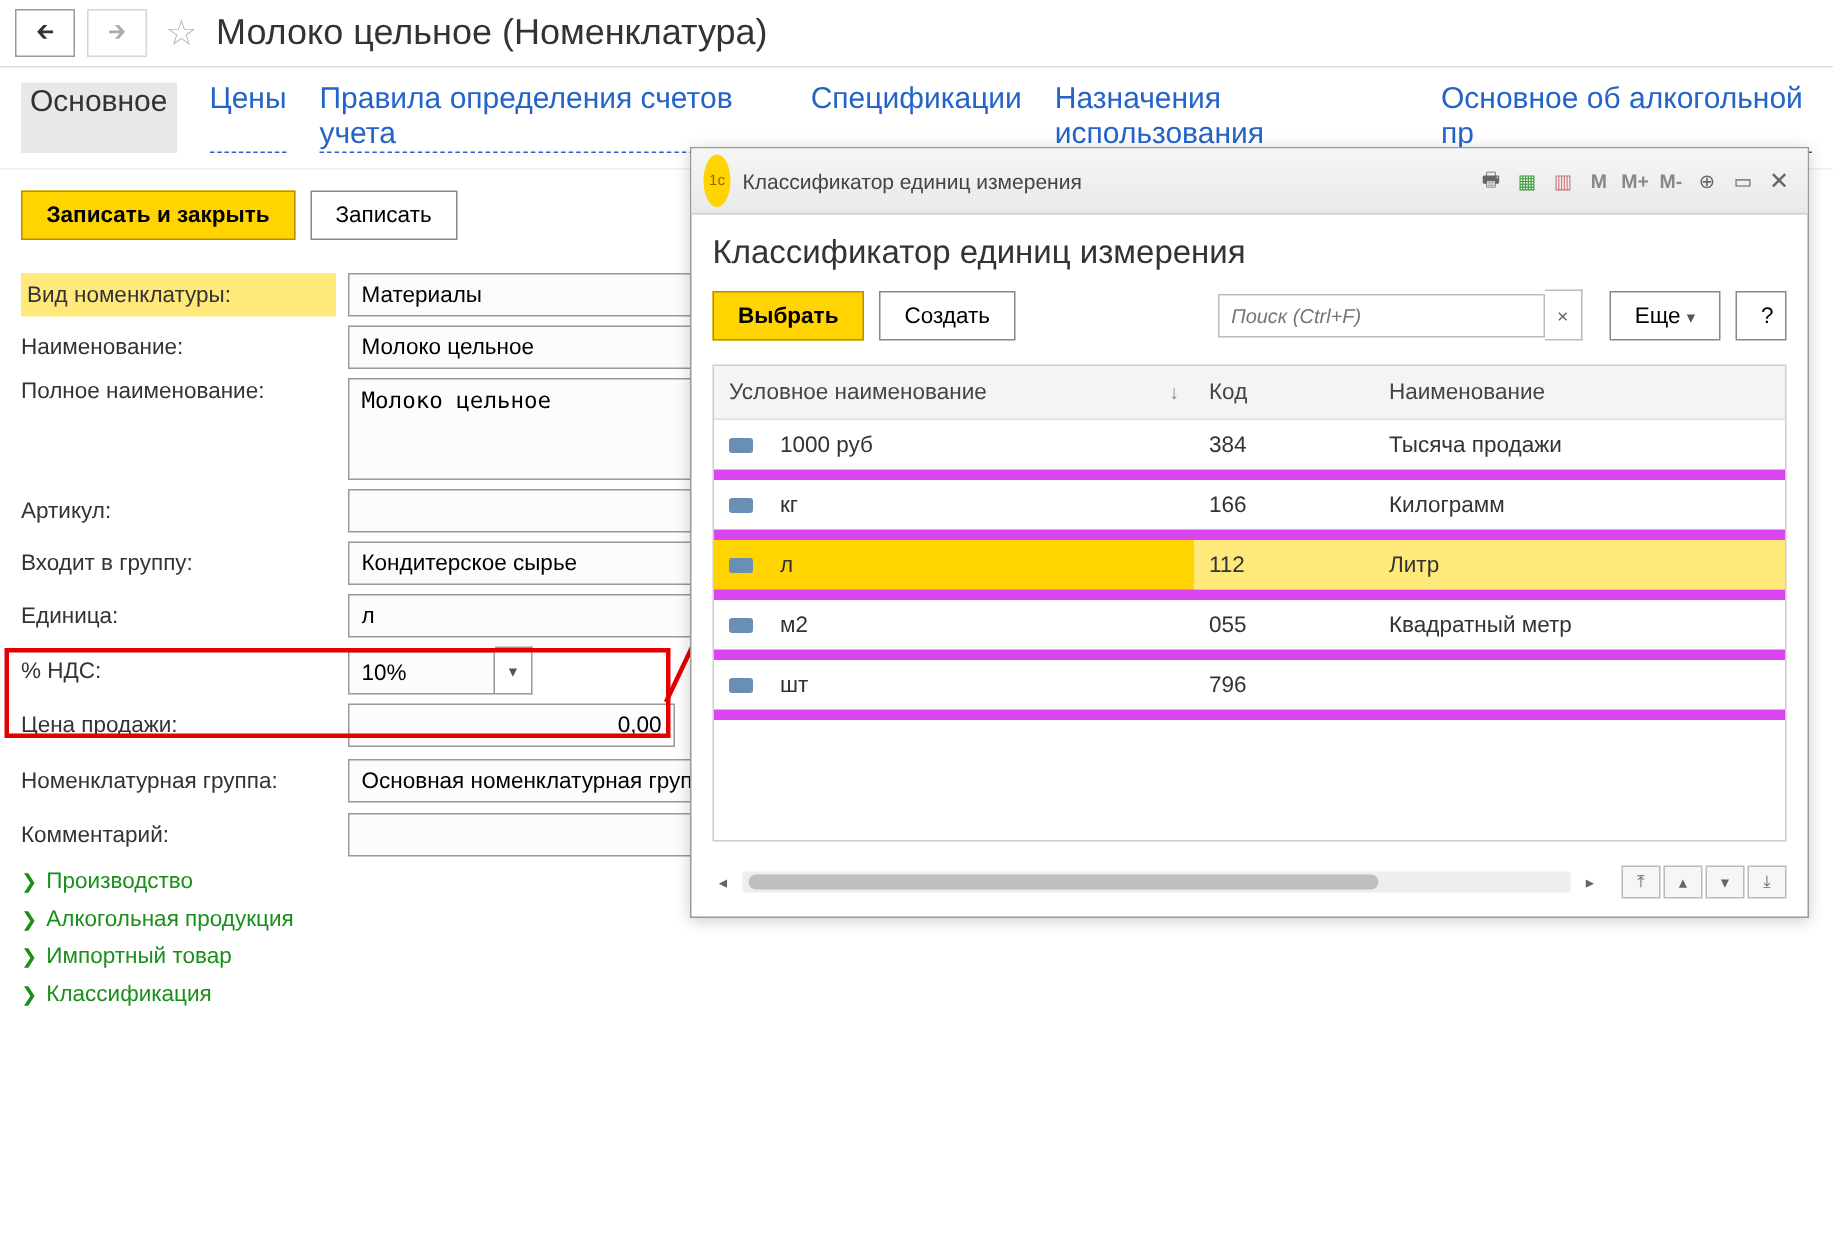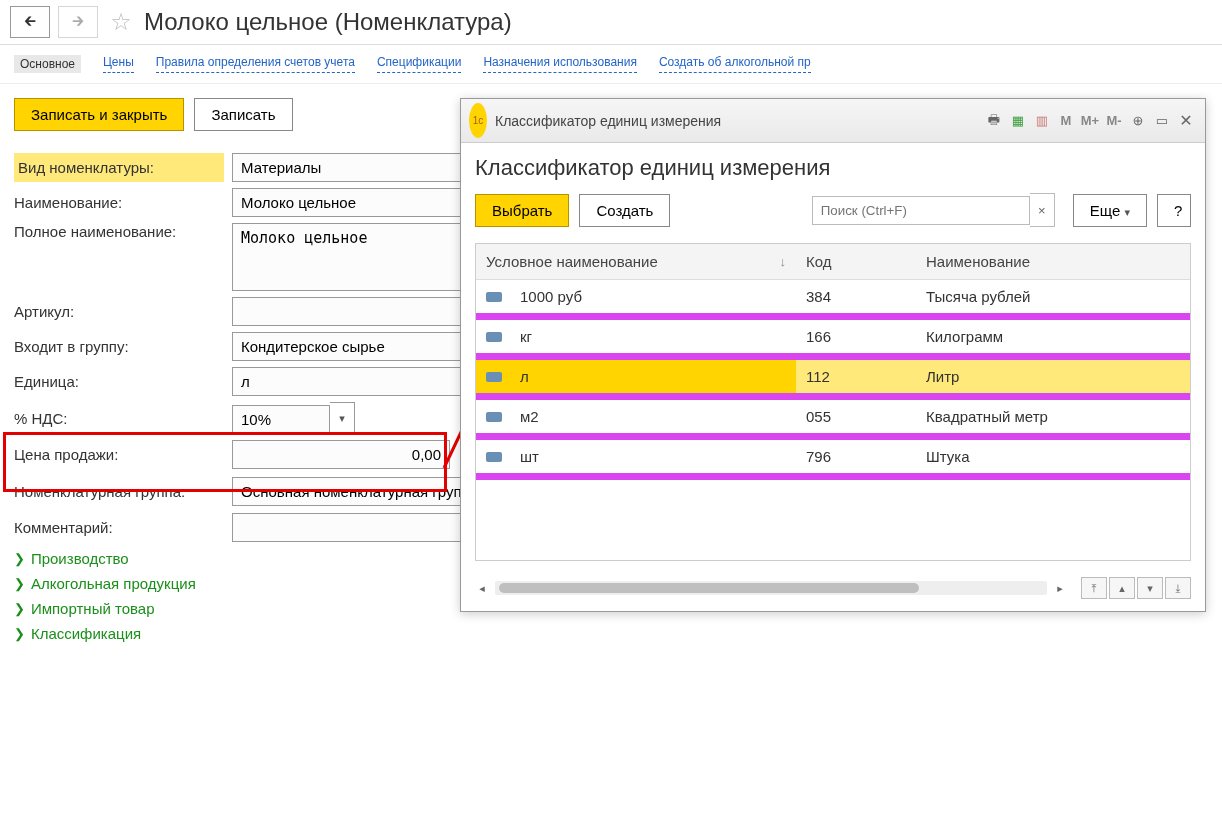--- a/index.html
+++ b/index.html
@@ -2,25 +2,25 @@
 <html><head>
 <meta charset="utf-8">
 <style>
 html,body{margin:0;padding:0;font-family:Arial,sans-serif;font-size:15px;color:#333;background:#fff}
 .app{width:1222px;height:840px;position:relative;overflow:hidden}
 .topbar{display:flex;align-items:center;gap:8px;padding:6px 10px;border-bottom:1px solid #ddd}
 .nav-btn{width:38px;height:30px;border:1px solid #999;background:#fff;display:flex;align-items:center;justify-content:center;cursor:pointer}
 .star{width:30px;height:30px;display:flex;align-items:center;justify-content:center;color:#bbb;font-size:24px}
 .page-title{font-size:24px;color:#333}
 .tabs{display:flex;gap:22px;padding:10px 14px;border-bottom:1px solid #eee}
-.tab{color:#2464c8;cursor:pointer;border-bottom:1px dashed #2464c8;font-size:12px}
+.tab{color:#2464c8;cursor:pointer;border-bottom:1px dashed #2464c8;font-size:20px}
 .tab.active{color:#333;background:#e8e8e8;border-bottom:none;padding:2px 6px}
 .toolbar{display:flex;gap:10px;padding:14px 14px 10px}
 .btn{border:1px solid #888;padding:7px 16px;background:#fff;cursor:pointer;font-size:15px}
-.btn.primary{background:#ffd400;border:1px solid #b59200;font-weight:normal}
+.btn.primary{background:#ffd400;border:1px solid #b59200;font-weight:bold}
 .form{padding:6px 14px}
 .row{display:flex;align-items:center;gap:8px;margin:6px 0}
 .row label{width:210px;color:#333}
 .row.hl label{background:#ffe97a;padding:6px 4px;width:202px}
 .inp{border:1px solid #999;padding:5px 8px;background:#fcfcfc;font-size:15px}
 .inp.w1{width:212px}
 .inp.w2{width:212px}
 .ta{width:212px;height:56px;resize:none}
 .combo{display:flex;align-items:flex-end}
 .combo .dd{width:24px;height:30px;border:1px solid #999;border-left:none;background:#fff;display:flex;align-items:center;justify-content:center;cursor:pointer;font-size:11px;color:#555}
@@ -37,21 +37,21 @@
 .dialog{position:absolute;left:460px;top:98px;width:744px;border:1px solid #999;background:#fff;box-shadow:0 2px 10px rgba(0,0,0,.2)}
 .dlg-titlebar{display:flex;align-items:center;background:linear-gradient(#f6f6f6,#e9e9e9);border-bottom:1px solid #ccc;padding:4px 8px}
 .dlg-ico{width:18px;height:35px;background:#ffd400;border-radius:50%;margin-right:8px;display:flex;align-items:center;justify-content:center;font-size:10px;color:#a06000}
 .dlg-title{flex:1;font-size:14px;color:#444}
 .dlg-tool{width:22px;height:20px;display:flex;align-items:center;justify-content:center;font-size:13px;color:#666;margin-left:2px;cursor:pointer}
 .dlg-tool.m{font-weight:bold;color:#888}
 .dlg-x{font-size:16px}
 .dlg-header{font-size:22px;padding:12px 14px 6px;color:#333}
 .dlg-bar{display:flex;gap:10px;padding:6px 14px;align-items:center}
 .search-wrap{display:flex;align-items:center;margin-left:auto}
-.search-inp{border:1px solid #bbb;padding:6px 8px;width:200px;color:#404040;background:#fff}
+.search-inp{border:1px solid #bbb;padding:6px 8px;width:200px;font-style:italic;color:#404040;background:#fff}
 .search-x{width:24px;height:32px;border:1px solid #bbb;border-left:none;background:#fff;display:flex;align-items:center;justify-content:center;font-size:13px;color:#666;cursor:pointer}
 .more{margin-left:8px}
 .help{width:34px;text-align:center}
 .table{margin:10px 14px;border:1px solid #ccc}
 .thead{display:flex;background:#f4f4f4;border-bottom:1px solid #ddd;font-size:15px;color:#444}
 .th{padding:9px 10px}
 .th.c1{width:300px;display:flex;align-items:center;justify-content:space-between}
 .th.c2{width:100px}
 .th.c3{flex:1}
 .sort{color:#888;font-size:13px}
@@ -81,21 +81,21 @@
     <div class="star">☆</div>
     <div class="page-title">Молоко цельное (Номенклатура)</div>
   </div>
 
   <div class="tabs">
     <span class="tab active">Основное</span>
     <span class="tab">Цены</span>
     <span class="tab">Правила определения счетов учета</span>
     <span class="tab">Спецификации</span>
     <span class="tab">Назначения использования</span>
-    <span class="tab">Создать об алкогольной пр</span>
+    <span class="tab">Основное об алкогольной пр</span>
   </div>
 
   <div class="toolbar">
     <button class="btn primary">Записать и закрыть</button>
     <button class="btn">Записать</button>
   </div>
 
   <div class="form">
     <div class="row hl">
       <label>Вид номенклатуры:</label>
@@ -206,21 +206,21 @@
         <div class="th c2">Код</div>
         <div class="th c3">Наименование</div>
       </div>
       <div id="tbody">
           <div class="tr">
             <div class="td c1">
               <span class="rowicon"></span>
               <span>1000 руб</span>
             </div>
             <div class="td c2">384</div>
-            <div class="td c3">Тысяча рублей</div>
+            <div class="td c3">Тысяча продажи</div>
           </div>
           <div class="tr">
             <div class="td c1">
               <span class="rowicon"></span>
               <span>кг</span>
             </div>
             <div class="td c2">166</div>
             <div class="td c3">Килограмм</div>
           </div>
           <div class="tr sel">
@@ -238,21 +238,20 @@
             </div>
             <div class="td c2">055</div>
             <div class="td c3">Квадратный метр</div>
           </div>
           <div class="tr">
             <div class="td c1">
               <span class="rowicon"></span>
               <span>шт</span>
             </div>
             <div class="td c2">796</div>
-            <div class="td c3">Штука</div>
           </div>
         </div>
       <div class="tbody-space"></div>
     </div>
     <div class="scroll-row">
       <div class="sc-btn">◂</div>
       <div class="hscroll">
           <div class="thumb"></div>
         </div>
       <div class="sc-btn">▸</div>

